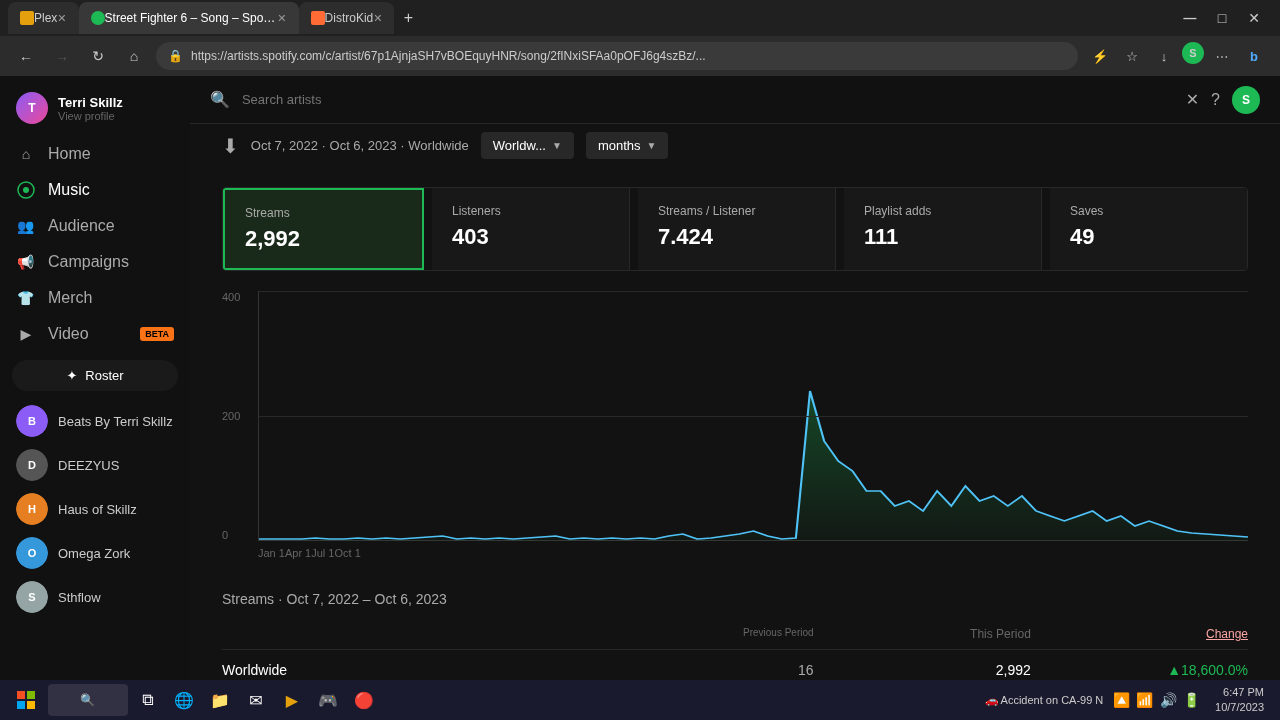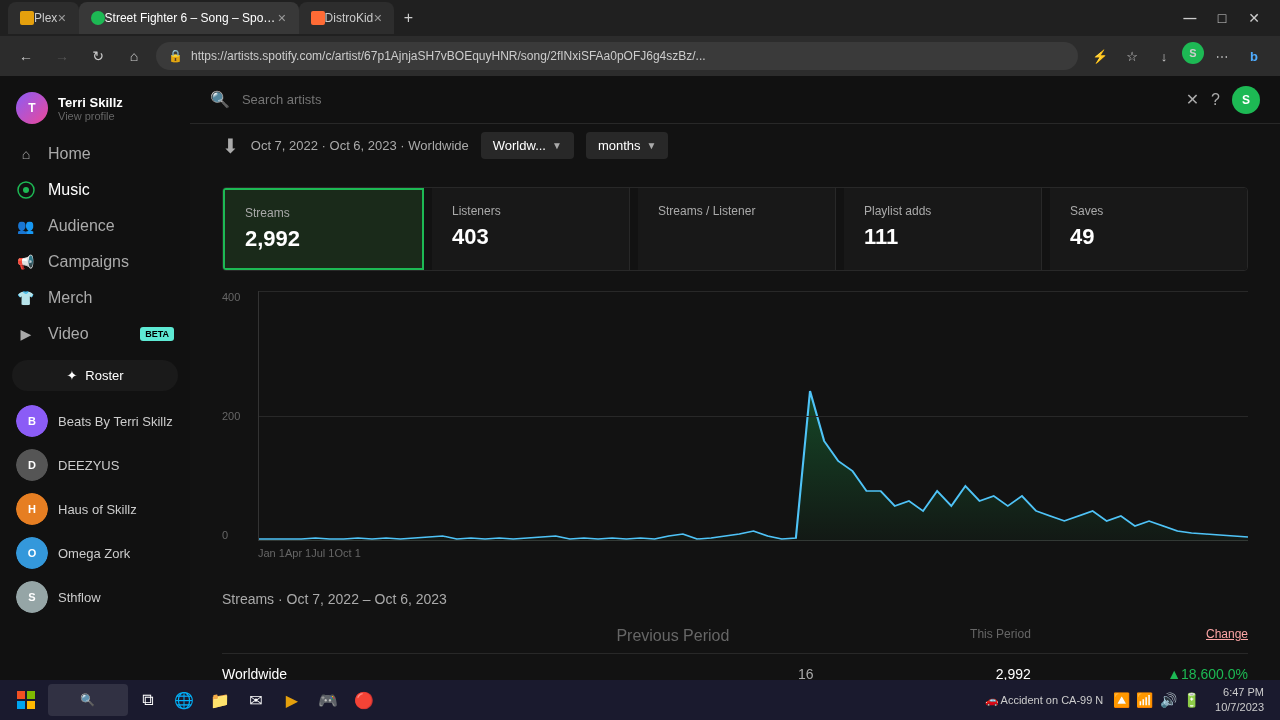--- a/index.html
+++ b/index.html
@@ -28,21 +28,21 @@
     .sidebar { width: 190px; background: #111; flex-shrink: 0; display: flex; flex-direction: column; padding: 0 0 12px 0; overflow-y: auto; }
     .user-section { display: flex; align-items: center; gap: 10px; padding: 16px 16px 12px; }
     .user-avatar { width: 32px; height: 32px; border-radius: 50%; background: linear-gradient(135deg, #8b5cf6, #ec4899); flex-shrink: 0; display: flex; align-items: center; justify-content: center; font-size: 12px; font-weight: bold; }
     .user-info { flex: 1; min-width: 0; }
     .user-name { font-size: 13px; font-weight: 600; color: #fff; white-space: nowrap; overflow: hidden; text-overflow: ellipsis; }
     .user-sub { font-size: 11px; color: #666; }
     .nav-item { display: flex; align-items: center; gap: 12px; padding: 8px 16px; cursor: pointer; color: #aaa; font-size: 14px; }
     .nav-item.active { color: #fff; }
     .nav-item .nav-icon-el { width: 20px; height: 20px; display: flex; align-items: center; justify-content: center; flex-shrink: 0; }
     .nav-label { font-size: 16px; font-weight: 500; }
-    .beta-badge { background: #5eead4; color: #000; font-size: 9px; font-weight: 700; padding: 2px 5px; border-radius: 3px; margin-left: auto; }
+    .beta-badge { background: #f97316; color: #000; font-size: 9px; font-weight: 700; padding: 2px 5px; border-radius: 3px; margin-left: auto; }
     .roster-btn { margin: 8px 12px; background: #1a1a1a; border: none; color: #fff; border-radius: 20px; padding: 8px 16px; font-size: 13px; display: flex; align-items: center; justify-content: center; gap: 8px; cursor: pointer; width: calc(100% - 24px); }
     .artist-item { display: flex; align-items: center; gap: 10px; padding: 6px 16px; cursor: pointer; }
     .artist-avatar { width: 32px; height: 32px; border-radius: 50%; flex-shrink: 0; overflow: hidden; }
     .artist-avatar-circle { width: 100%; height: 100%; border-radius: 50%; display: flex; align-items: center; justify-content: center; font-size: 11px; font-weight: bold; color: #fff; }
     .artist-name { font-size: 13px; color: #ccc; white-space: nowrap; overflow: hidden; text-overflow: ellipsis; }
     .sidebar-bottom { margin-top: auto; padding: 16px; }
     .for-artists { display: flex; align-items: center; gap: 8px; }
     .spotify-logo { width: 20px; height: 20px; background: #1db954; border-radius: 50%; display: flex; align-items: center; justify-content: center; }
     .for-artists-text { font-size: 12px; color: #aaa; }
 
@@ -71,21 +71,21 @@
     .stat-value { font-size: 22px; font-weight: 700; color: #fff; }
 
     
     .chart-container { margin: 20px 0 0; position: relative; }
 
     
     .table-section { margin-top: 32px; }
     .table-title { font-size: 14px; color: #aaa; margin-bottom: 12px; }
     .table-header { display: flex; padding: 8px 0; border-bottom: 1px solid #282828; }
     .table-col-location { flex: 2; font-size: 12px; color: #666; }
-    .table-col-prev { flex: 1; font-size: 16px; color: #666; padding-right: 20px; }
+    .table-col-prev { flex: 1; text-align: right; font-size: 10px; color: #666; padding-right: 20px; }
     .table-col-curr { flex: 1; text-align: right; font-size: 12px; color: #666; padding-right: 20px; }
     .table-col-change { flex: 1; text-align: right; font-size: 12px; color: #fca5a5; text-decoration: underline; }
     .table-row-data { display: flex; padding: 12px 0; border-bottom: 1px solid #1a1a1a; align-items: center; }
     .table-cell-location { flex: 2; font-size: 14px; color: #fff; }
     .table-cell-prev { flex: 1; text-align: right; font-size: 14px; color: #aaa; padding-right: 20px; }
     .table-cell-curr { flex: 1; text-align: right; font-size: 14px; color: #fff; padding-right: 20px; }
     .table-cell-change { flex: 1; text-align: right; font-size: 14px; color: #1db954; }
     .change-up { color: #1db954; }
 
     
@@ -265,20 +265,21 @@
         <div class="stat-card active">
           <div class="stat-label">Streams</div>
           <div class="stat-value">2,992</div>
         </div>
         <div class="stat-card">
           <div class="stat-label">Listeners</div>
           <div class="stat-value">403</div>
         </div>
         <div class="stat-card">
           <div class="stat-label">Streams / Listener</div>
+          <div class="stat-value">7.424</div>
         </div>
         <div class="stat-card">
           <div class="stat-label">Playlist adds</div>
           <div class="stat-value">111</div>
         </div>
         <div class="stat-card">
           <div class="stat-label">Saves</div>
           <div class="stat-value">49</div>
         </div>
       </div>

